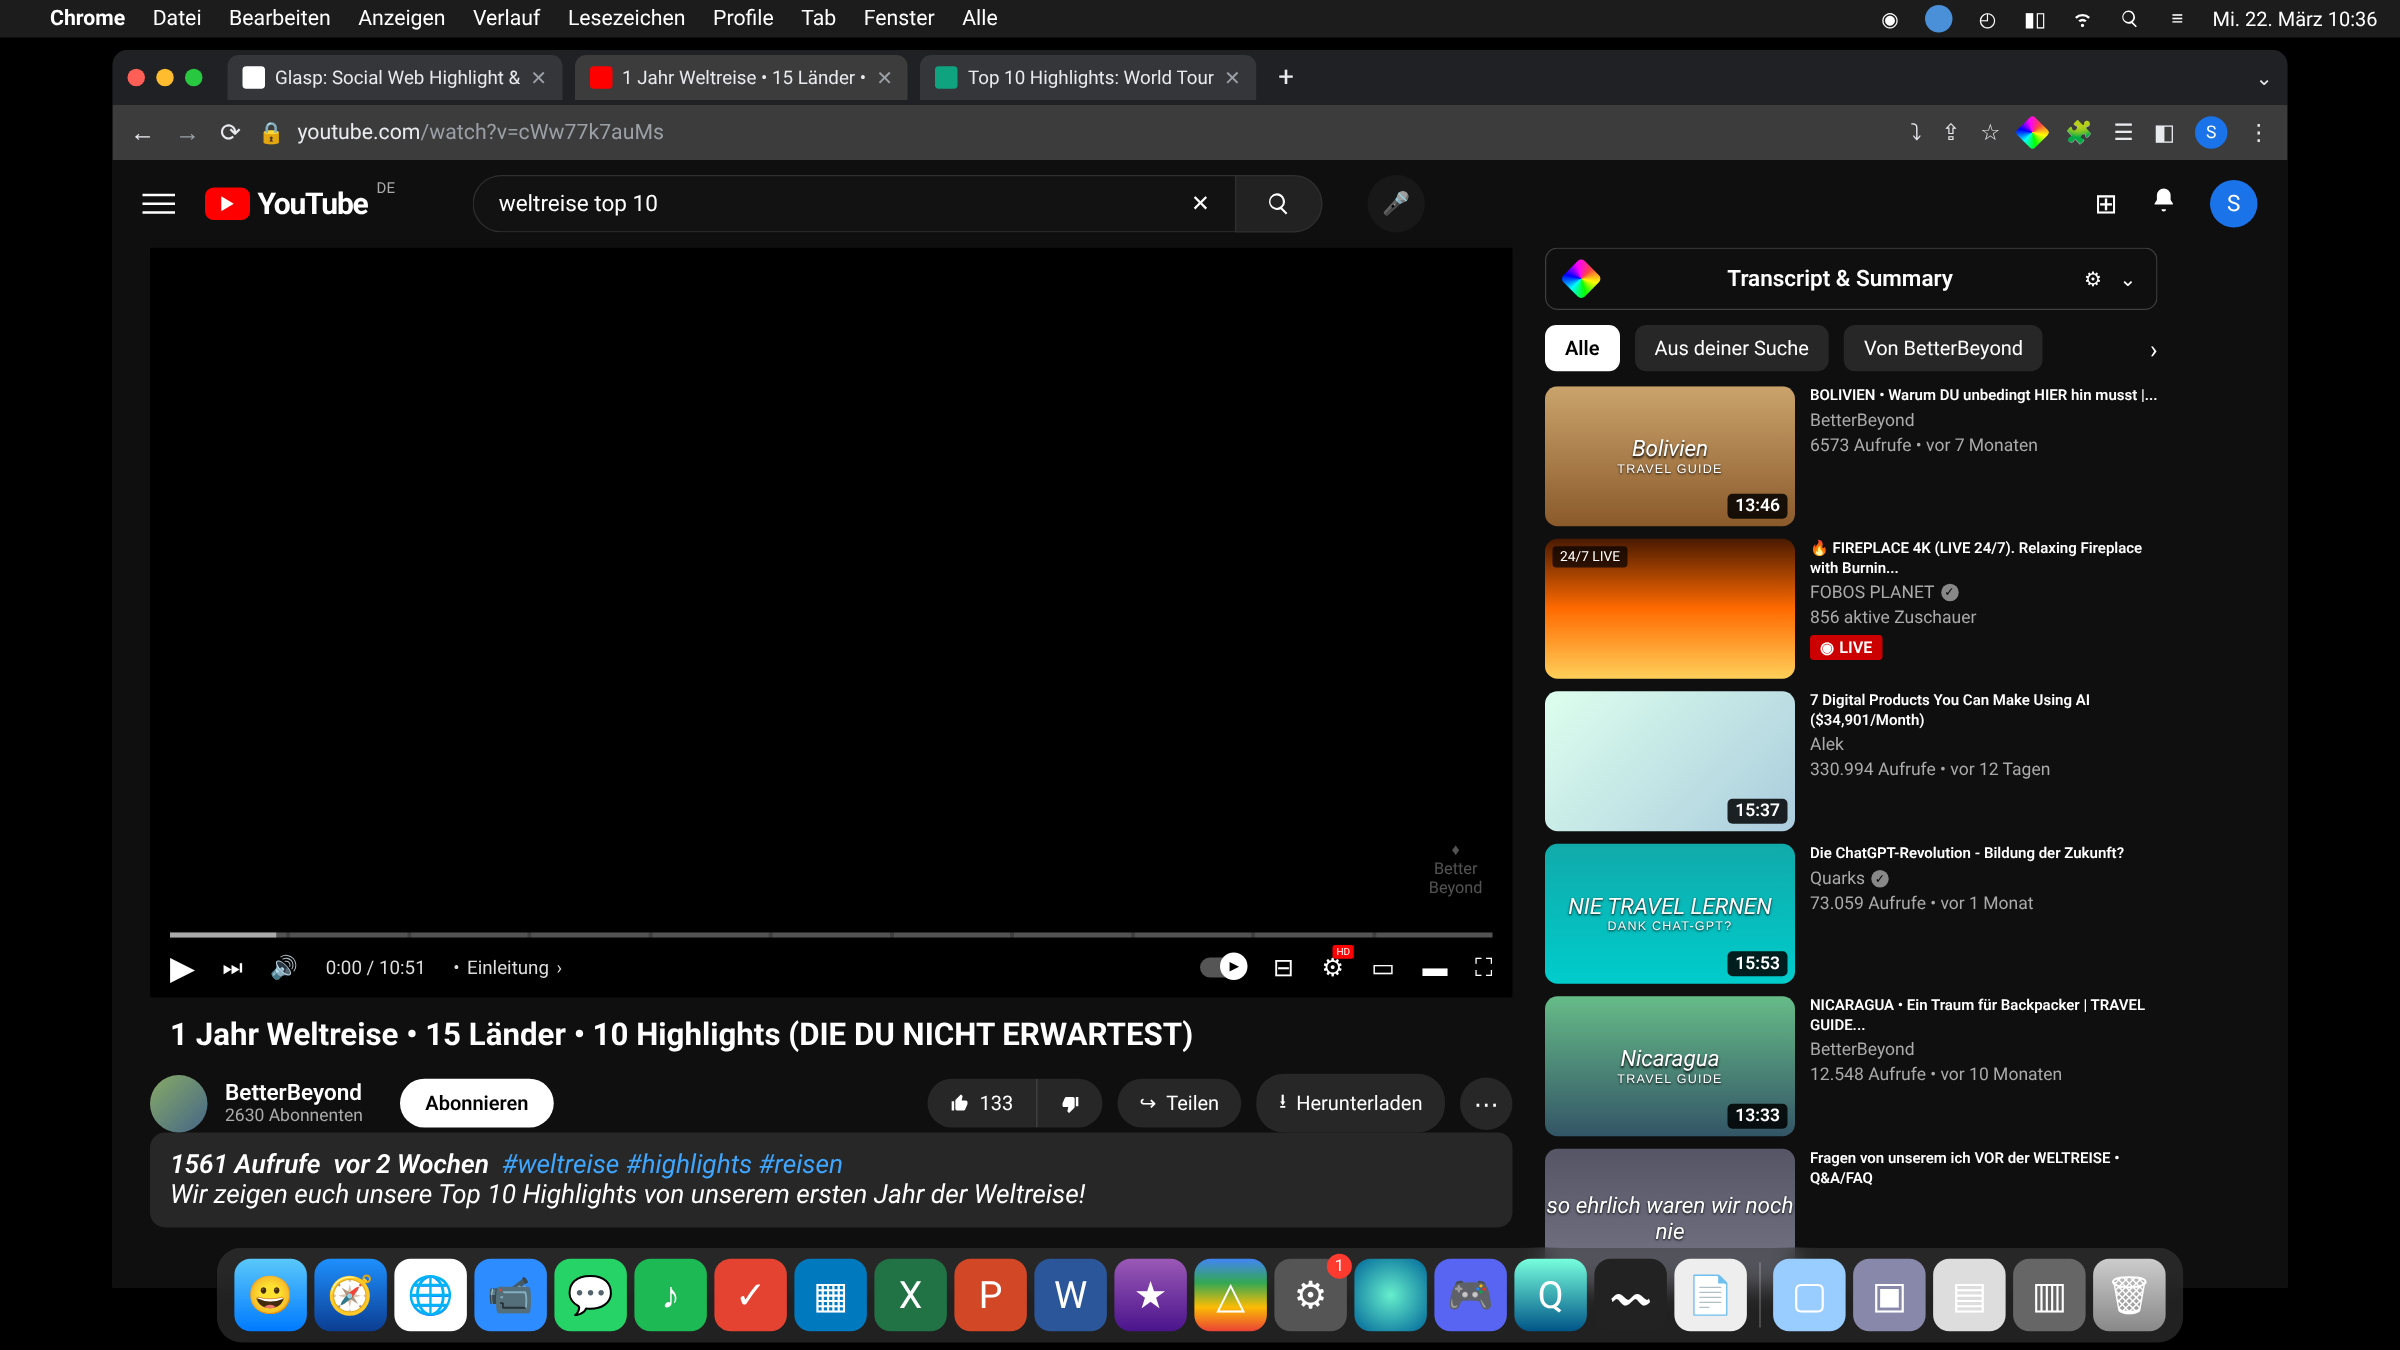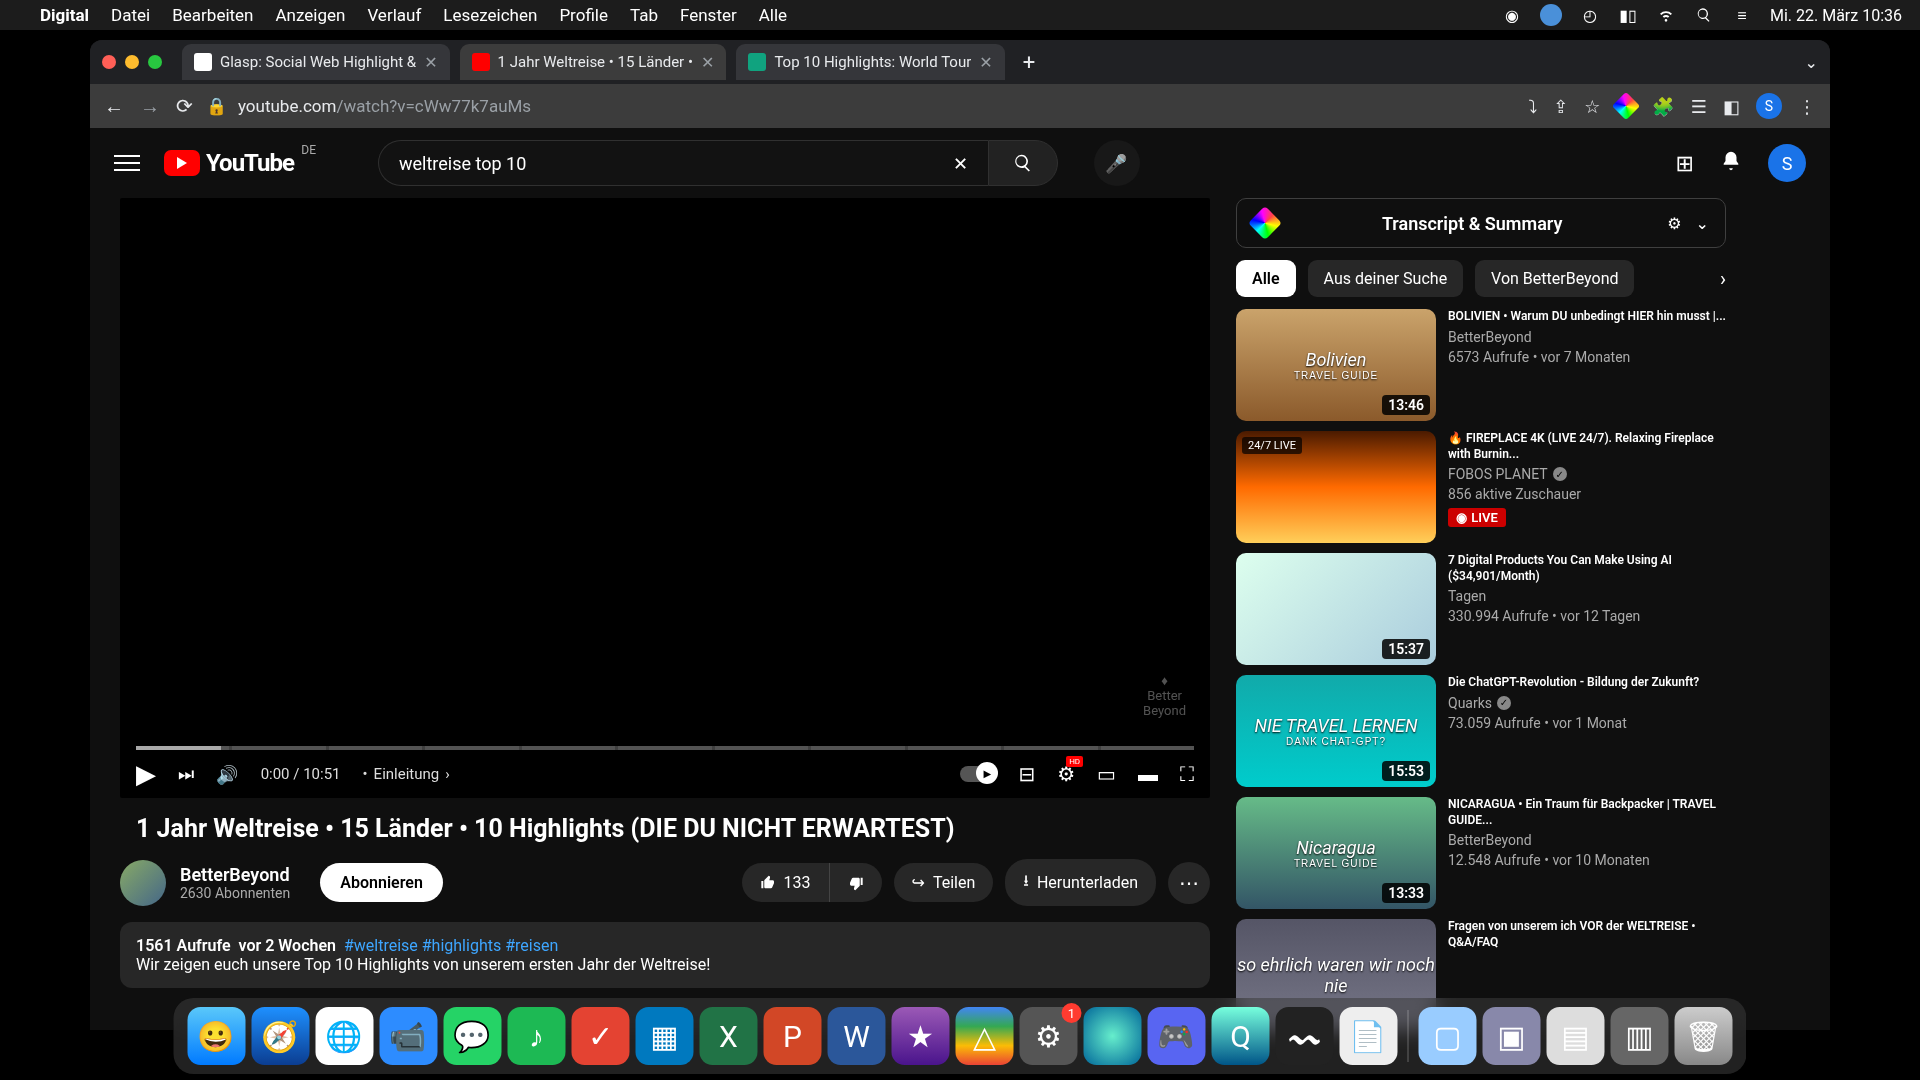--- a/index.html
+++ b/index.html
@@ -82,21 +82,21 @@
 .channel .chname { font-weight: 600; font-size: 18px; }
 .channel .subs { font-size: 14px; color: #aaa; }
 .subscribe { background: #fff; color: #000; border-radius: 22px; padding: 10px 20px; font-weight: 600; font-size: 16px; margin-left: 16px; }
 .actions { margin-left: auto; display: flex; gap: 12px; align-items: center; }
 .actionbtn { background: #272727; border-radius: 22px; padding: 10px 18px; display: flex; align-items: center; gap: 8px; font-size: 16px; }
 .likegroup { display: flex; background: #272727; border-radius: 22px; overflow: hidden; }
 .likegroup .seg { padding: 10px 18px; display: flex; align-items: center; gap: 8px; }
 .likegroup .divider { width: 1px; background: #444; }
 .morebtn { width: 42px; height: 42px; background: #272727; border-radius: 50%; display: flex; align-items: center; justify-content: center; font-size: 20px; }
 
-.description { background: #272727; border-radius: 12px; padding: 14px 16px; margin-top: 16px; font-size: 16px; }
+.description { background: #272727; border-radius: 12px; padding: 14px 16px; margin-top: 0; font-size: 21px; font-style: italic; }
 .description .stats { font-weight: 600; }
 .description .hashtag { color: #3ea6ff; }
 
 .yt-side { width: 490px; display: flex; flex-direction: column; gap: 12px; overflow: hidden; }
 .transcript-panel { border: 1px solid #3f3f3f; border-radius: 10px; padding: 12px 16px; display: flex; align-items: center; gap: 14px; }
 .transcript-panel .glicon { width: 24px; height: 24px; background: conic-gradient(#f44,#ff0,#0f0,#0ff,#00f,#f0f,#f44); border-radius: 4px; transform: rotate(45deg); }
 .transcript-panel .title { flex: 1; text-align: center; font-weight: 600; font-size: 18px; }
 .chiprow { display: flex; gap: 12px; align-items: center; }
 .chip { background: #272727; border-radius: 9px; padding: 9px 16px; font-size: 16px; white-space: nowrap; }
 .chip.active { background: #fff; color: #000; font-weight: 600; }
@@ -120,21 +120,21 @@
 .docksep { width: 1px; height: 52px; background: rgba(255,255,255,0.3); margin: 0 4px; }
 
 svg { width: 1em; height: 1em; fill: currentColor; }
 </style>
 </head>
 <body>
 
 <div class="menubar">
   <div class="menubar-left">
     <span class="apple"></span>
-    <span class="appname">Digital</span>
+    <span class="appname">Chrome</span>
     <span>Datei</span>
     <span>Bearbeiten</span>
     <span>Anzeigen</span>
     <span>Verlauf</span>
     <span>Lesezeichen</span>
     <span>Profile</span>
     <span>Tab</span>
     <span>Fenster</span>
     <span>Alle</span>
   </div>
@@ -361,21 +361,21 @@
                 <div class="rmeta">856 aktive Zuschauer</div>
                 <div class="livepill"><span>◉</span> LIVE</div>
               </div>
             </div>
             <div class="rec">
               <div class="thumb" style="background: linear-gradient(135deg, rgb(221, 255, 238), rgb(170, 204, 221));">
                 <div class="dur">15:37</div>
               </div>
               <div class="recinfo">
                 <div class="rtitle">7 Digital Products You Can Make Using AI ($34,901/Month)</div>
-                <div class="rchannel">Tagen</div>
+                <div class="rchannel">Alek</div>
                 <div class="rmeta">330.994 Aufrufe  • vor 12 Tagen</div>
               </div>
             </div>
             <div class="rec">
               <div class="thumb" style="background: linear-gradient(rgb(17, 170, 170), rgb(0, 204, 204));">
                 <div style="text-align: center; font-family: cursive; font-size: 18px; text-shadow: rgb(0, 0, 0) 0px 1px 2px;">
                   <div style="font-style:italic">NIE TRAVEL LERNEN</div>
                   <div style="font-size:10px;letter-spacing:1px;font-family:sans-serif">DANK CHAT-GPT?</div>
                 </div>
                 <div class="dur">15:53</div>

